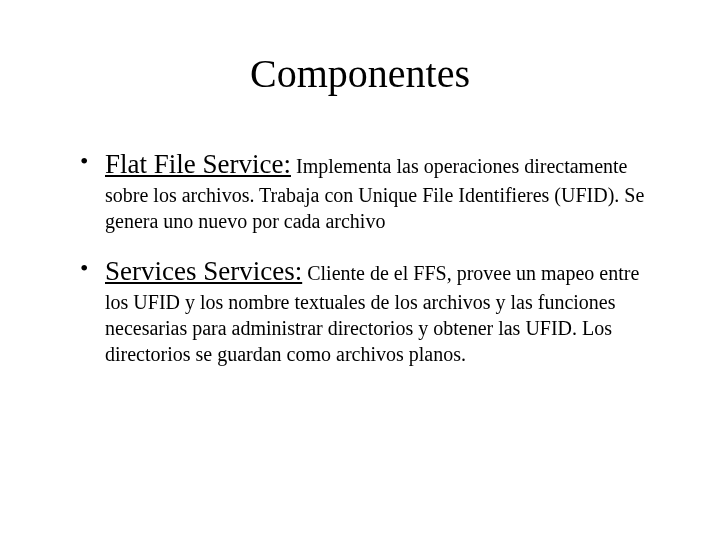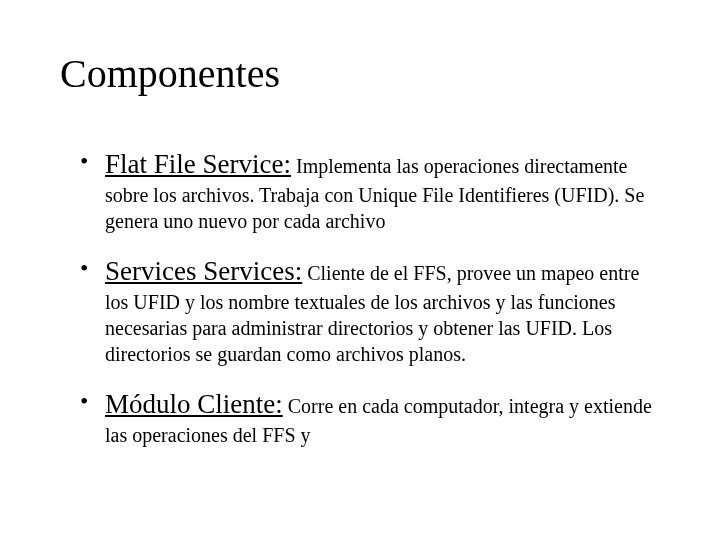--- a/index.html
+++ b/index.html
@@ -10,20 +10,21 @@
     body {
       width: 720px;
       height: 540px;
       background: #ffffff;
       font-family: "Times New Roman", Times, serif;
       color: #000000;
       padding: 40px 60px 30px 60px;
       overflow: hidden;
     }
     .slide-title {
+      text-align: center;
       font-size: 40px;
       font-weight: normal;
       margin-bottom: 50px;
       margin-top: 10px;
     }
     .bullet-list {
       list-style: none;
       padding-left: 20px;
     }
     .bullet-item {
@@ -56,16 +57,13 @@
 
 <h1 class="slide-title">Componentes</h1>
 
 <ul class="bullet-list">
   <li class="bullet-item">
     <span class="item-heading">Flat File Service:</span><span class="item-body"> Implementa las operaciones directamente sobre los archivos. Trabaja con Unique File Identifieres (UFID). Se genera uno nuevo por cada archivo</span>
   </li>
   <li class="bullet-item">
     <span class="item-heading">Services Services:</span><span class="item-body"> Cliente de el FFS, provee un mapeo entre los UFID y los nombre textuales de los archivos y las funciones necesarias para administrar directorios y obtener las UFID. Los directorios se guardan como archivos planos.</span>
   </li>
-  <li class="bullet-item">
-    <span class="item-heading">Módulo Cliente:</span><span class="item-body"> Corre en cada computador, integra y extiende las operaciones del FFS y</span>
-  </li>
 </ul>
 
 </body></html>

